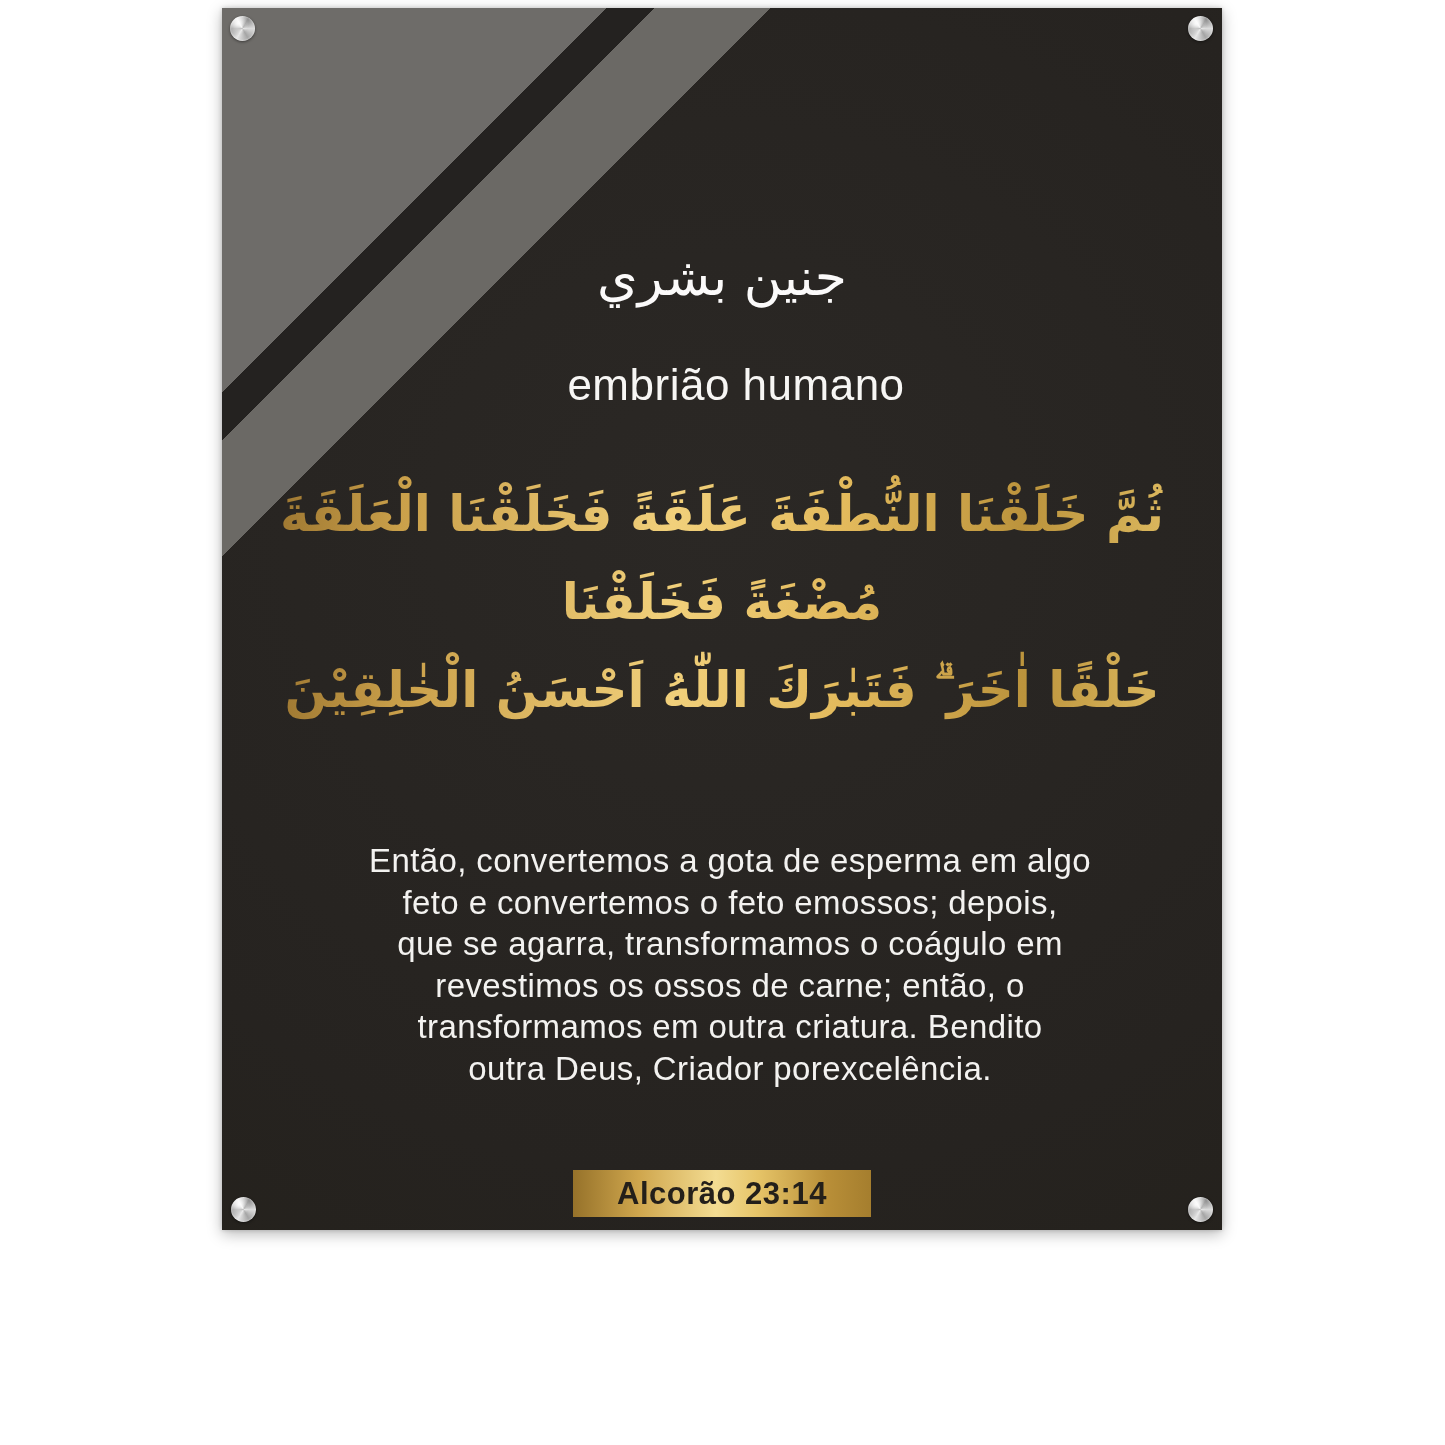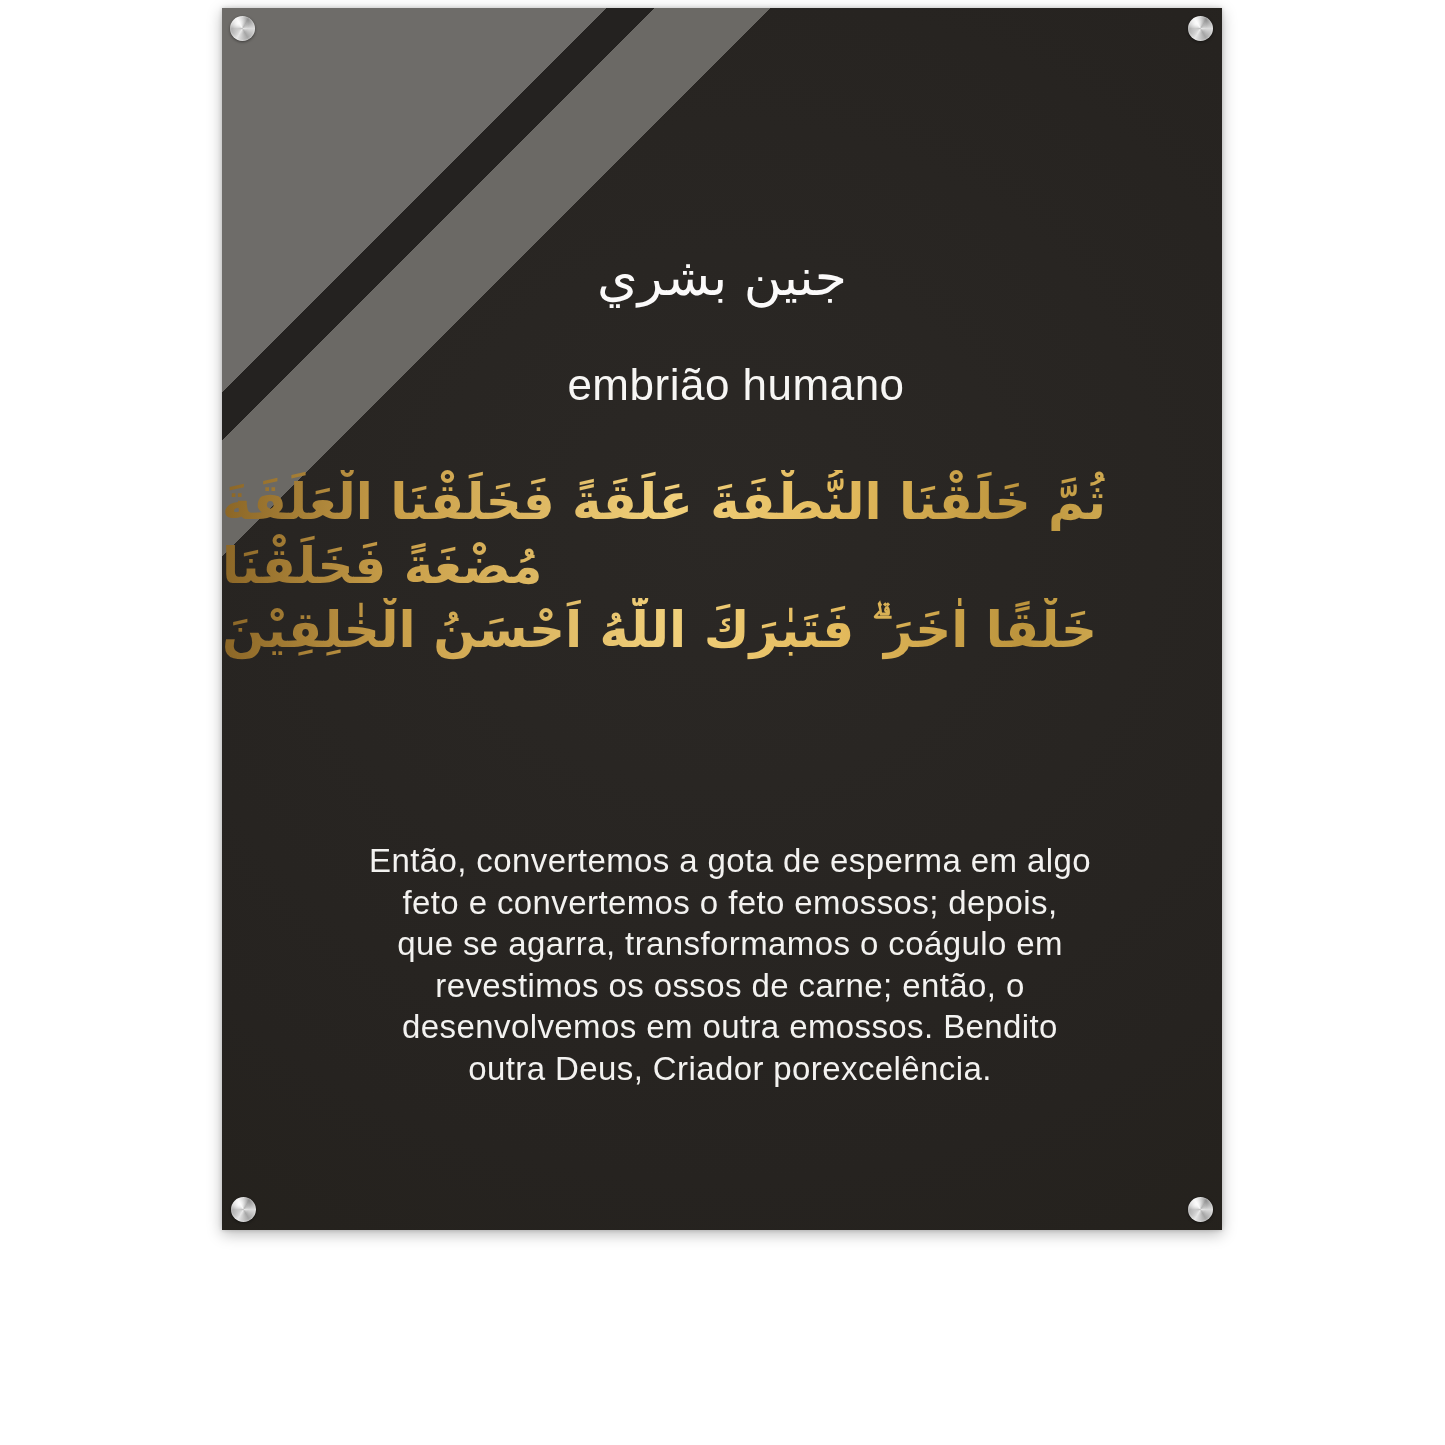--- a/index.html
+++ b/index.html
@@ -53,23 +53,23 @@
   
   .subtitle {
     position:absolute; top:352px; left:0; width:100%;
     text-align:center;
     font-size:44px; font-weight:400; color:#f7f6f4; letter-spacing:0.5px;padding-left:28px;
   }
 
   
   .verse {
     position:absolute; top:462px; left:0; width:100%;
-    text-align:left; direction:rtl;
+    text-align:center; direction:rtl;
     font-family:"DejaVu Sans", sans-serif;
-    font-size:50px; line-height:64px; font-weight:700;
+    font-size:50px; line-height:88px; font-weight:700;
   }
   .verse-line {
     background: linear-gradient(92deg, #8a6526 0%, #caa04a 18%, #f1d07b 45%,
                                 #e3ba5c 62%, #bb933c 80%, #e9c76c 100%);
     -webkit-background-clip: text; background-clip: text;
     -webkit-text-fill-color: transparent; color: transparent;
   }
 
   
   .translation {
@@ -114,20 +114,23 @@
       <div class="verse" dir="rtl">
           <div class="verse-line">ثُمَّ خَلَقْنَا النُّطْفَةَ عَلَقَةً فَخَلَقْنَا الْعَلَقَةَ مُضْغَةً فَخَلَقْنَا</div>
           <div class="verse-line">خَلْقًا اٰخَرَ ۗ فَتَبٰرَكَ اللّٰهُ اَحْسَنُ الْخٰلِقِيْنَ</div>
         </div>
 
       <div class="translation">
           <div class="t-line">Então, convertemos a gota de esperma em algo</div>
           <div class="t-line">feto e convertemos o feto emossos; depois,</div>
           <div class="t-line">que se agarra, transformamos o coágulo em</div>
           <div class="t-line">revestimos os ossos de carne; então, o</div>
-          <div class="t-line">desenvolvemos em outra emossos. Bendito</div>
+          <div class="t-line">transformamos em outra criatura. Bendito</div>
           <div class="t-line">outra Deus, Criador porexcelência.</div>
         </div>
 
+      <div class="badge">
+        <span>Alcorão 23:14</span>
+      </div>
 
     </div>
   </div>
 </div>
 
 </body></html>

